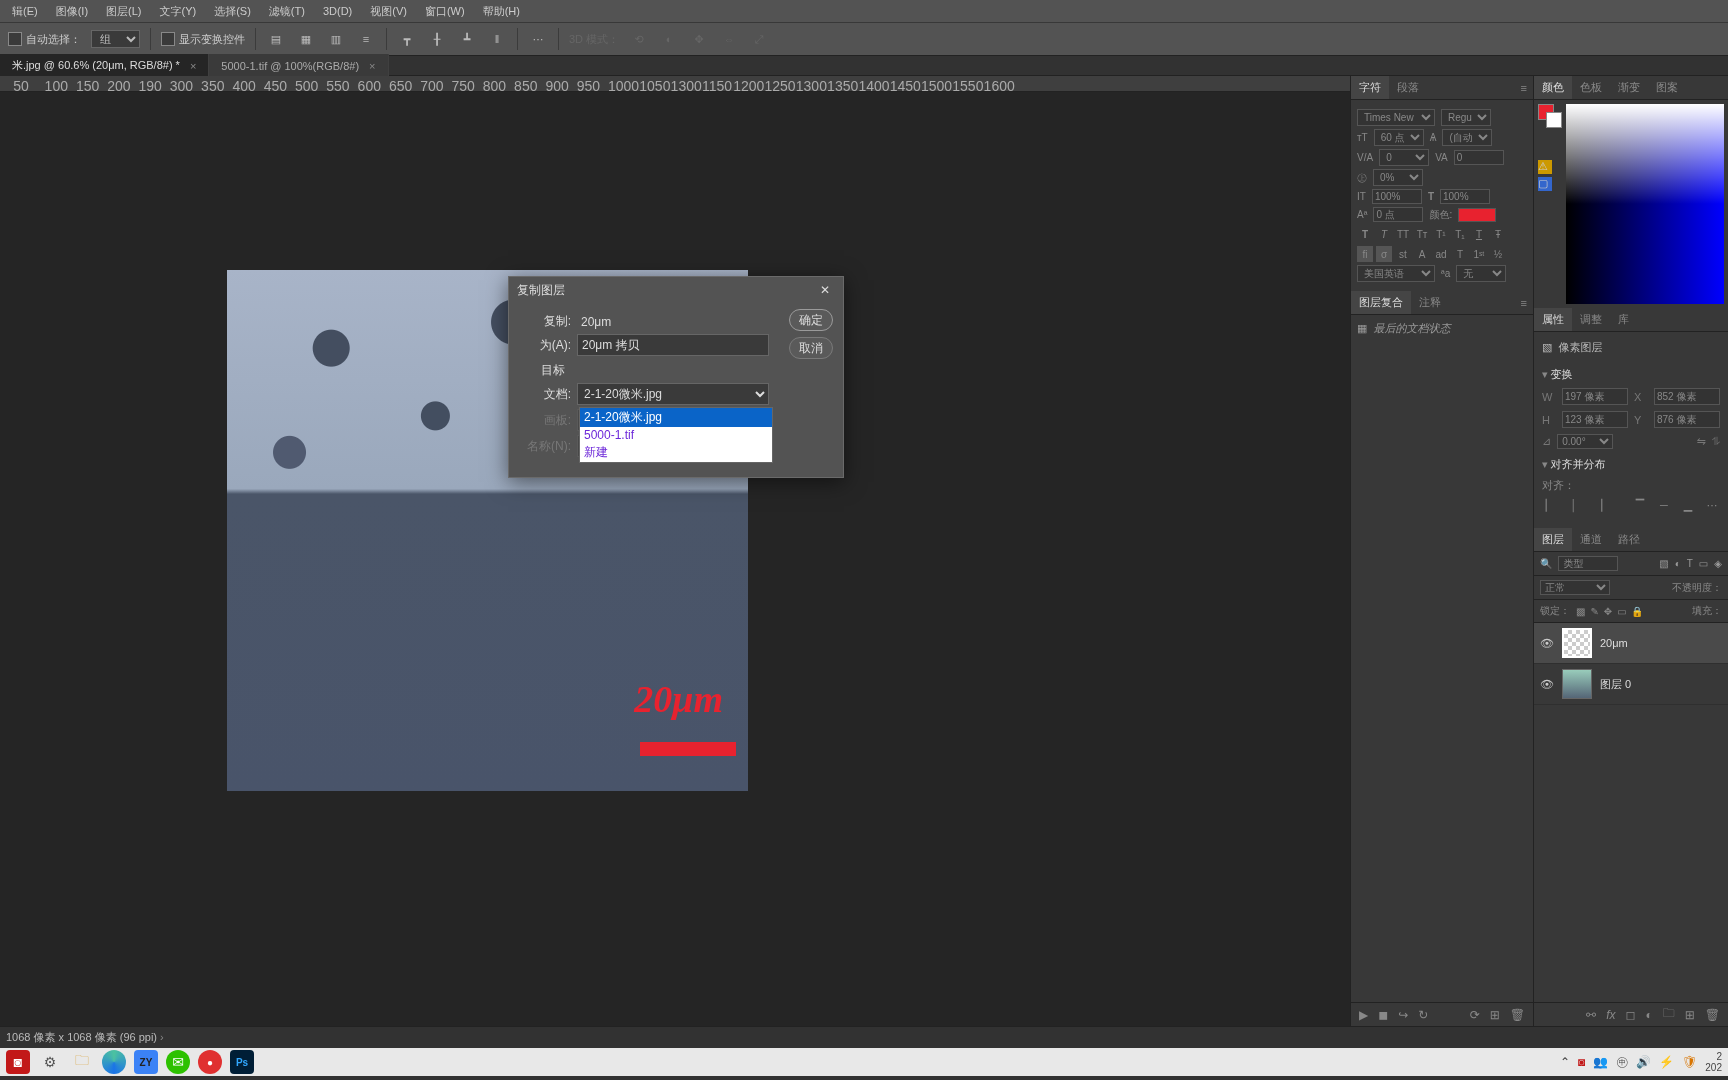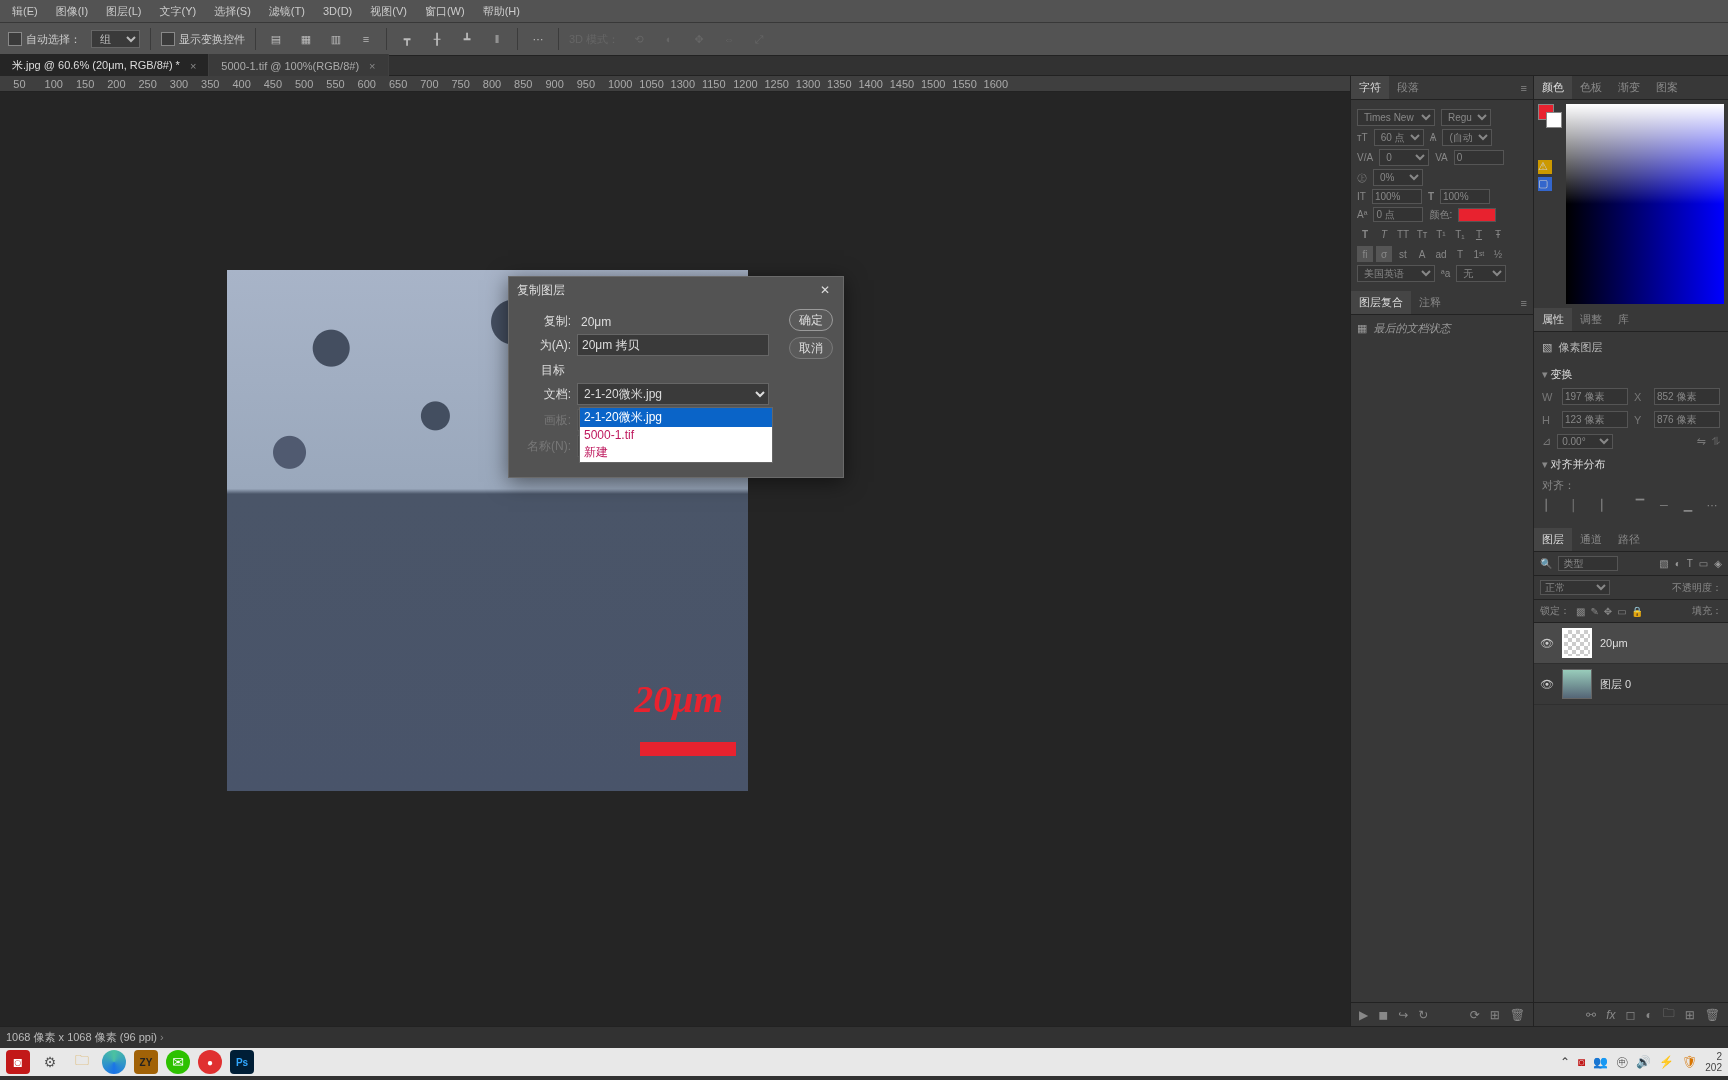--- a/index.html
+++ b/index.html
@@ -22,21 +22,21 @@
 .tabsrow { height: 20px; background: #323232; display:flex; align-items:center; border-bottom:1px solid #222;}
 .doc-tab { height:24px; padding: 0 12px; display:flex; align-items:center; background:#252525; border-right:1px solid #404040; font-size:11px; color:#ddd; gap:10px;}
 .doc-tab.inactive { background:#3a3a3a; color:#aaa; }
 .doc-tab .x { color:#888; }
 
 
 .workspace { display:flex; height: calc(100% - 22px - 34px - 24px - 22px - 28px); }
 .canvas-area { flex:1; position:relative; background:#252525; overflow:hidden; }
 
 
-.ruler-h { position:absolute; top:0; left:0; right:0; height:16px; background:#3f3f3f; font-size:11px; color:#aaa; border-bottom:1px solid #222; }
+.ruler-h { position:absolute; top:0; left:0; right:0; height:16px; background:#3f3f3f; font-size:14px; color:#aaa; border-bottom:1px solid #222; }
 .ruler-h span { position:absolute; top:2px; }
 
 
 .image-view { position:absolute; left:227px; top:194px; width:521px; height:521px; background: linear-gradient(180deg, #a8b4c8 0%, #9aa8bc 42%, #4a5568 43%, #49546a 100%); }
 .rock-texture { position:absolute; inset:0; background:
   radial-gradient(circle at 20% 15%, #3a4456 0 18px, transparent 19px),
   radial-gradient(circle at 55% 10%, #3a4456 0 22px, transparent 23px),
   radial-gradient(circle at 75% 20%, #485268 0 26px, transparent 27px),
   radial-gradient(circle at 85% 35%, #3a4456 0 20px, transparent 21px),
   radial-gradient(circle at 12% 35%, #485268 0 16px, transparent 17px),
@@ -56,21 +56,21 @@
 .dlg-row label { width:52px; text-align:right; font-size:12px; }
 .dlg-row .val { padding-left:4px; }
 .dlg-row input[type=text] { flex:1; background:#3a3a3a; border:1px solid #666; color:#ddd; padding:3px 4px; font-size:12px; max-width: 192px;}
 .dlg-row select { flex:1; background:#3a3a3a; border:1px solid #666; color:#ddd; padding:2px; font-size:12px; max-width:192px; }
 .dlg-section { font-size:12px; margin:6px 0 2px 22px; }
 .dlg-btns { position:absolute; right:10px; top:6px; display:flex; flex-direction:column; gap:6px; }
 .dlg-btn { width:44px; height:22px; background:#5a5a5a; border:1px solid #7a7a7a; border-radius:11px; display:flex; align-items:center; justify-content:center; font-size:12px; }
 .dlg-btn.primary { border-color:#9a9a9a; }
 
 .dropdown-open { position:absolute; left:70px; top:104px; width:194px; background:#fff; border:1px solid #666; z-index:10; }
-.dropdown-open .opt { padding:1px 4px; color:#be185d; font-size:12px; }
+.dropdown-open .opt { padding:1px 4px; color:#6d28d9; font-size:12px; }
 .dropdown-open .opt.sel { background:#0a64c8; color:#fff; }
 
 
 .rightpanels { width:378px; display:flex; background:#383838; }
 .rp-col1 { width:205px; display:flex; flex-direction:column; border-left:1px solid #222; }
 .rp-col2 { flex:1; display:flex; flex-direction:column; border-left:1px solid #222; }
 
 .panel-tabs { height:24px; display:flex; align-items:center; background:#383838; border-bottom:1px solid #222; font-size:11px; }
 .panel-tabs span { padding:4px 8px; color:#888; }
 .panel-tabs span.active { color:#ddd; background:#454545; }
@@ -132,21 +132,21 @@
 .statusbar { height:22px; background:#323232; display:flex; align-items:center; padding:0 6px; font-size:11px; color:#bbb; gap:6px; border-top:1px solid #222;}
 .statusbar .chev::after { content:' ›'; color:#888; }
 
 
 .taskbar { height:28px; background:#e8e8e8; display:flex; align-items:center; gap:8px; padding:0 6px; }
 .task-icon { width:24px; height:24px; display:flex; align-items:center; justify-content:center; border-radius:4px; font-size:14px; }
 .task-icon.red { background:#c21818; color:#fff; }
 .task-icon.gear { color:#555; }
 .task-icon.folder { color:#d9a441; }
 .task-icon.edge { background: conic-gradient(#4cc2a0,#1a73e8,#4cc2a0); border-radius:50%; color:#fff; }
-.task-icon.zy { background:#a16207; color:#222; font-size:10px; font-weight:bold; }
+.task-icon.zy { background:#3b82f6; color:#222; font-size:10px; font-weight:bold; }
 .task-icon.wechat { background:#2dc100; color:#fff; border-radius:50%; }
 .task-icon.rec { background:#e03030; color:#fff; border-radius:50%; font-size:10px;}
 .task-icon.ps { background:#001e36; color:#31a8ff; font-size:10px; font-weight:bold; }
 .taskbar .tray { margin-left:auto; display:flex; align-items:center; gap:8px; color:#444; font-size:12px;}
 .tray-time { text-align:right; font-size:10px; line-height:11px; }
 </style>
 </head>
 <body>
 
 <div class="menubar">
@@ -203,21 +203,21 @@
   </div>
 </div>
 
 <div class="workspace">
   <div class="canvas-area">
     <div class="ruler-h" id="rulerH">
         <span style="left: 13.3px;">50</span>
         <span style="left: 44.6px;">100</span>
         <span style="left: 75.9px;">150</span>
         <span style="left: 107.2px;">200</span>
-        <span style="left: 138.5px;">250</span>
+        <span style="left: 138.5px;">190</span>
         <span style="left: 169.8px;">300</span>
         <span style="left: 201.1px;">350</span>
         <span style="left: 232.4px;">400</span>
         <span style="left: 263.7px;">450</span>
         <span style="left: 295px;">500</span>
         <span style="left: 326.3px;">550</span>
         <span style="left: 357.6px;">600</span>
         <span style="left: 388.9px;">650</span>
         <span style="left: 420.2px;">700</span>
         <span style="left: 451.5px;">750</span>

